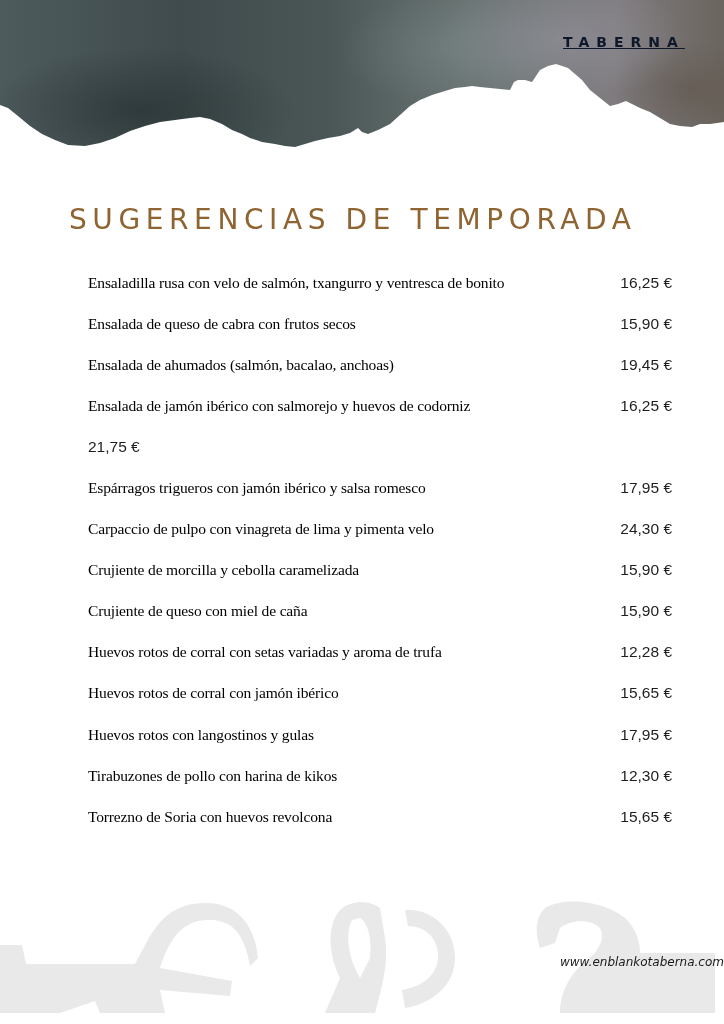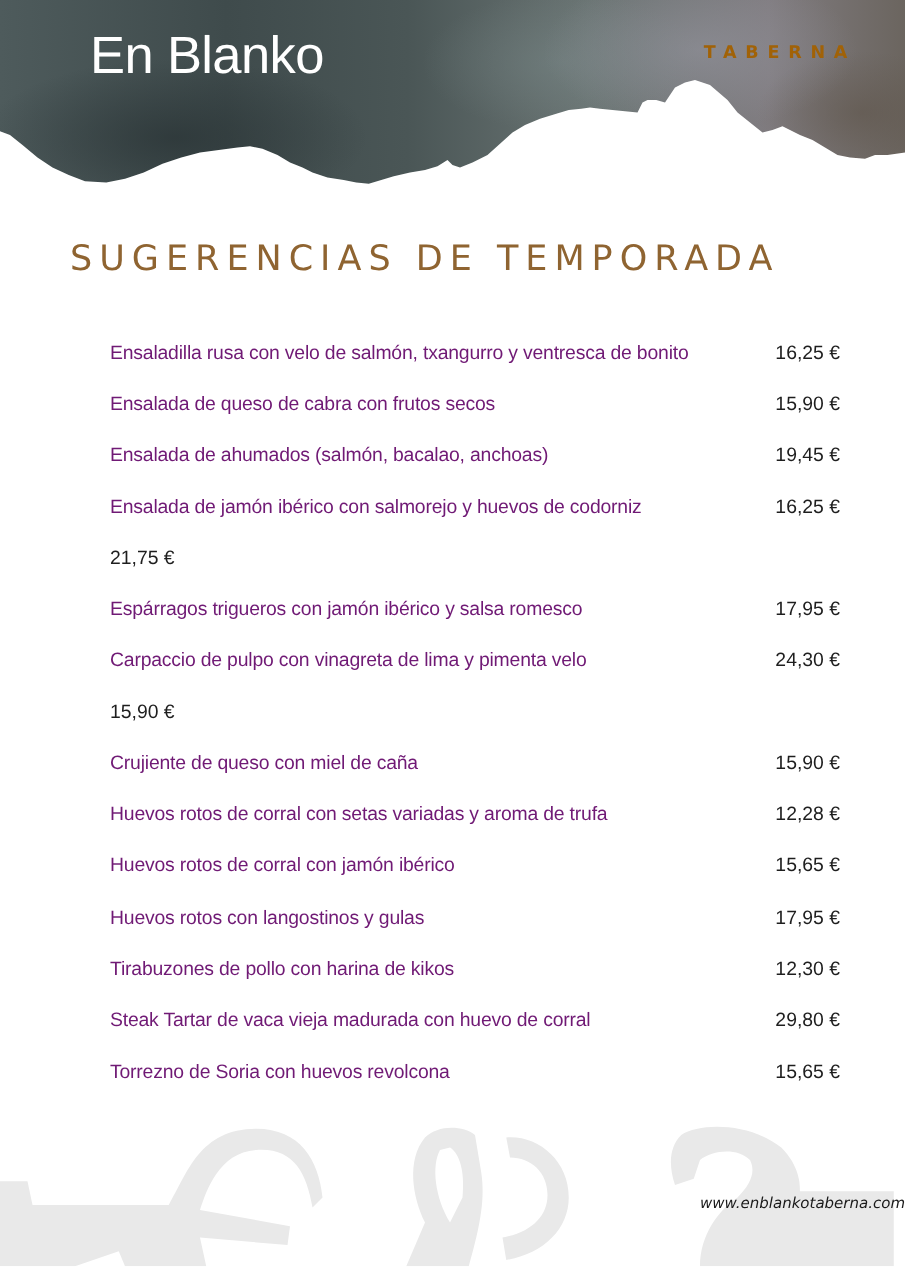--- a/index.html
+++ b/index.html
@@ -11,49 +11,48 @@
       background:
         radial-gradient(ellipse 180px 90px at 560px 40px, rgba(150,150,160,0.55), rgba(150,150,160,0) 70%),
         radial-gradient(ellipse 160px 80px at 450px 50px, rgba(120,135,135,0.5), rgba(120,135,135,0) 70%),
         radial-gradient(ellipse 120px 70px at 690px 90px, rgba(95,85,75,0.6), rgba(95,85,75,0) 70%),
         radial-gradient(ellipse 220px 90px at 140px 110px, rgba(40,50,52,0.7), rgba(40,50,52,0) 70%),
         linear-gradient(90deg, #4e5b5c 0%, #3f4b4c 25%, #4a5656 45%, #6a7473 65%, #807c80 85%, #6b655f 100%);
     }
     .header-mountain { position: absolute; left: 0; top: 0; width: 724px; height: 160px; }
     .brand-title { position: absolute; left: 72px; top: 20px; color: #ffffff;
       font-family: "Liberation Sans", sans-serif; font-size: 42px; font-weight: normal; letter-spacing: -0.5px; }
-    .brand-sub { position: absolute; left: 563px; top: 34px; color: #a16207;
-      font-family: "DejaVu Sans", sans-serif; font-size: 14px; font-weight: bold; letter-spacing: 7px; }
+    .brand-sub { position: absolute; left: 563px; top: 34px; color: #0f172a;
+      font-family: "DejaVu Sans", sans-serif; font-size: 14px; font-weight: bold; letter-spacing: 7px; text-decoration: underline; }
 
     .section-title { position: absolute; left: 52px; top: 186px; width: 640px;
       color: #8f6431; font-family: "DejaVu Sans", sans-serif; font-size: 28px; font-weight: normal;
       letter-spacing: 5.6px; white-space: nowrap; }
 
     .menu { position: absolute; left: 88px; top: 262px; width: 584px; }
     .menu-item { position: relative; height: 41.1px; display: flex; align-items: center; justify-content: space-between; }
-    .item-name { color: #701a75; font-family: Liberation Sans, sans-serif; font-size: 15.5px; white-space: nowrap; letter-spacing: -0.15px; }
+    .item-name { color: #000000; font-family: Liberation Serif, serif; font-size: 15.5px; white-space: nowrap; letter-spacing: -0.15px; }
     .item-price { color: #1e1e1e; font-family: "Liberation Sans", sans-serif; font-size: 15.5px; white-space: nowrap; }
 
     .footer-deco { position: absolute; left: 0; top: 898px; width: 724px; height: 115px; }
     .footer-url { position: absolute; left: 0; top: 955px; width: 724px; text-align: right;
       color: #1a1a1a; font-family: "DejaVu Sans", sans-serif; font-style: italic; font-size: 12px; }
   </style>
 </head>
 <body>
 
 <div class="header">
   <div class="header-bg"></div>
   <svg class="header-mountain" viewBox="0 0 724 160" preserveAspectRatio="none">
     <path fill="#ffffff" d="M0,148 L0,105 L8,108 L18,116 L30,126 L42,134 L55,140 L68,145 L85,146 L100,143 L115,138 L130,131 L145,126 L160,122 L175,120 L190,118 L200,117 L210,119 L222,124 L232,130 L242,134 L250,138 L262,142 L275,144 L285,146 L295,147 L305,144 L315,141 L328,138 L340,136 L350,133 L358,128 L362,132 L368,134 L378,130 L390,124 L400,115 L410,106 L420,100 L432,95 L445,91 L455,88 L465,87 L472,86 L480,87 L490,88 L500,89 L510,90 L514,82 L518,80 L525,80 L532,82 L536,76 L540,70 L548,66 L556,64 L562,66 L568,68 L575,74 L582,80 L590,90 L600,98 L610,106 L618,104 L626,101 L632,104 L640,108 L650,112 L660,118 L670,124 L680,126 L692,127 L700,124 L710,124 L724,122 L724,160 L0,160 Z"></path>
   </svg>
-  <div class="brand-title">En Blanko</div>
   <div class="brand-sub">TABERNA</div>
 </div>
 
-<h1 class="section-title" style="margin:4px;">SUGERENCIAS DE TEMPORADA</h1>
+<h1 class="section-title" style="margin:17px;">SUGERENCIAS DE TEMPORADA</h1>
 
 <div class="menu">
   <div class="menu-item">
       <span class="item-name">Ensaladilla rusa con velo de salmón, txangurro y ventresca de bonito</span>
       <span class="item-price">16,25 €</span>
     </div>
   <div class="menu-item">
       <span class="item-name">Ensalada de queso de cabra con frutos secos</span>
       <span class="item-price">15,90 €</span>
     </div>
@@ -70,20 +69,21 @@
     </div>
   <div class="menu-item">
       <span class="item-name">Espárragos trigueros con jamón ibérico y salsa romesco</span>
       <span class="item-price">17,95 €</span>
     </div>
   <div class="menu-item">
       <span class="item-name">Carpaccio de pulpo con vinagreta de lima y pimenta velo</span>
       <span class="item-price">24,30 €</span>
     </div>
   <div class="menu-item">
+      <span class="item-name">Crujiente de morcilla y cebolla caramelizada</span>
       <span class="item-price">15,90 €</span>
     </div>
   <div class="menu-item">
       <span class="item-name">Crujiente de queso con miel de caña</span>
       <span class="item-price">15,90 €</span>
     </div>
   <div class="menu-item">
       <span class="item-name">Huevos rotos de corral con setas variadas y aroma de trufa</span>
       <span class="item-price">12,28 €</span>
     </div>
@@ -93,24 +93,20 @@
     </div>
   <div class="menu-item">
       <span class="item-name">Huevos rotos con langostinos y gulas</span>
       <span class="item-price">17,95 €</span>
     </div>
   <div class="menu-item">
       <span class="item-name">Tirabuzones de pollo con harina de kikos</span>
       <span class="item-price">12,30 €</span>
     </div>
   <div class="menu-item">
-      <span class="item-name">Steak Tartar de vaca vieja madurada con huevo de corral</span>
-      <span class="item-price">29,80 €</span>
-    </div>
-  <div class="menu-item">
       <span class="item-name">Torrezno de Soria con huevos revolcona</span>
       <span class="item-price">15,65 €</span>
     </div>
 </div>
 
 <svg class="footer-deco" viewBox="0 0 724 115" preserveAspectRatio="none">
   <g fill="#e9e9e9">
 
     <path d="M0,47 L22,47 L26,66 L135,66 C150,40 160,5 205,5 C240,5 255,30 258,60 L250,68 C245,40 235,20 205,22 C175,24 165,55 160,70 L232,83 L230,98 L160,92 L165,115 L100,115 L95,103 L60,115 L0,115 Z"></path>
 

